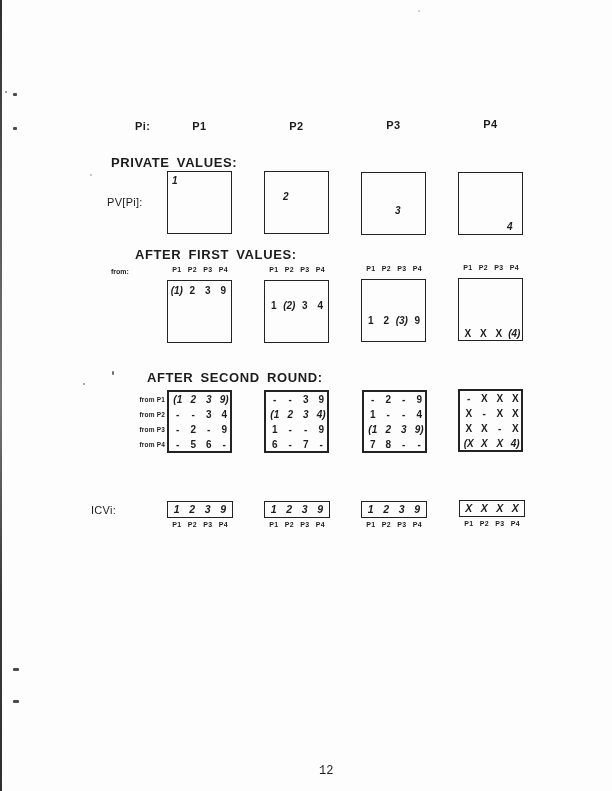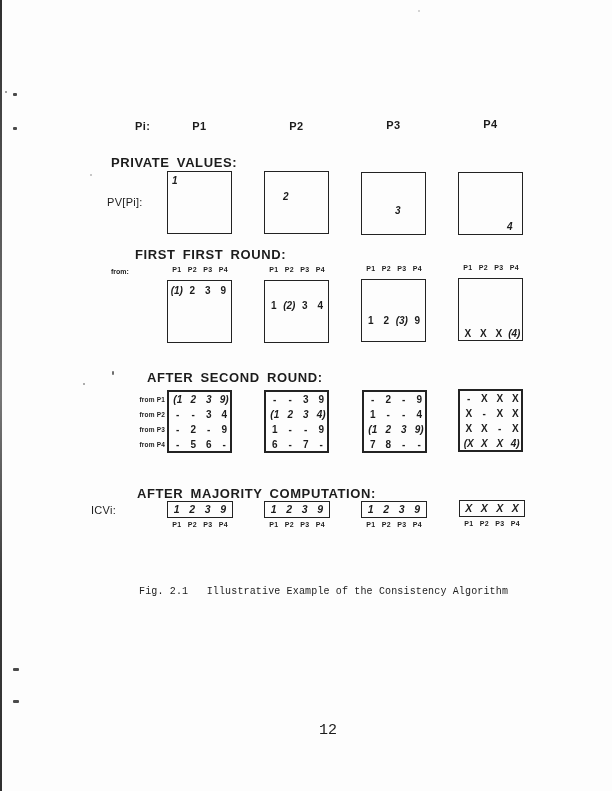--- a/index.html
+++ b/index.html
@@ -58,21 +58,21 @@
   <div class="box" style="left:264px;top:171px">
     <span class="abs cell it" style="left:18px;top:19px">2</span>
   </div>
   <div class="box" style="left:361px;top:172px">
     <span class="abs cell it" style="left:33px;top:32px">3</span>
   </div>
   <div class="box" style="left:458px;top:172px">
     <span class="abs cell it" style="left:48px;top:48px">4</span>
   </div>
 
-  <div class="abs sec-title" style="left:135px;top:247px">FIRST FIRST ROUND:</div>
+  <div class="abs sec-title" style="left:135px;top:247px">AFTER FIRST VALUES:</div>
   <div class="abs" style="left:111px;top:268px;font-size:7px;font-weight:700">from:</div>
 
   <div class="g4" style="left:169px;top:266px">
     <span class="hcell">P1</span>
     <span class="hcell">P2</span>
     <span class="hcell">P3</span>
     <span class="hcell">P4</span>
   </div>
   <div class="g4" style="left:266px;top:266px">
     <span class="hcell">P1</span>
@@ -233,21 +233,20 @@
       <span class="cell">X</span>
     </div>
     <div class="g4" style="left:1px;top:47px">
       <span class="cell it">(X</span>
       <span class="cell it">X</span>
       <span class="cell it">X</span>
       <span class="cell it">4)</span>
     </div>
   </div>
 
-  <div class="abs sec-title" style="left:137px;top:486px">AFTER MAJORITY COMPUTATION:</div>
   <div class="abs side-lbl" style="left:91px;top:504px">ICVi:</div>
 
   <div class="icv-box" style="left:167px;top:501px">
     <div class="g4" style="left:1px;top:1px">
       <span class="cell icv-cell it">1</span>
       <span class="cell icv-cell it">2</span>
       <span class="cell icv-cell it">3</span>
       <span class="cell icv-cell it">9</span>
     </div>
   </div>
@@ -294,16 +293,15 @@
     <span class="hcell">P3</span>
     <span class="hcell">P4</span>
   </div>
   <div class="g4" style="left:461px;top:520px">
     <span class="hcell">P1</span>
     <span class="hcell">P2</span>
     <span class="hcell">P3</span>
     <span class="hcell">P4</span>
   </div>
 
-  <div class="abs mono" style="left:139px;top:586px;font-size:10px;letter-spacing:.15px">Fig. 2.1   Illustrative Example of the Consistency Algorithm</div>
-  <div class="abs mono" style="left:319px;top:722px;font-size:15px">12</div>
+  <div class="abs mono" style="left:319px;top:764px;font-size:12px">12</div>
 
 </div>
 
 </body></html>

